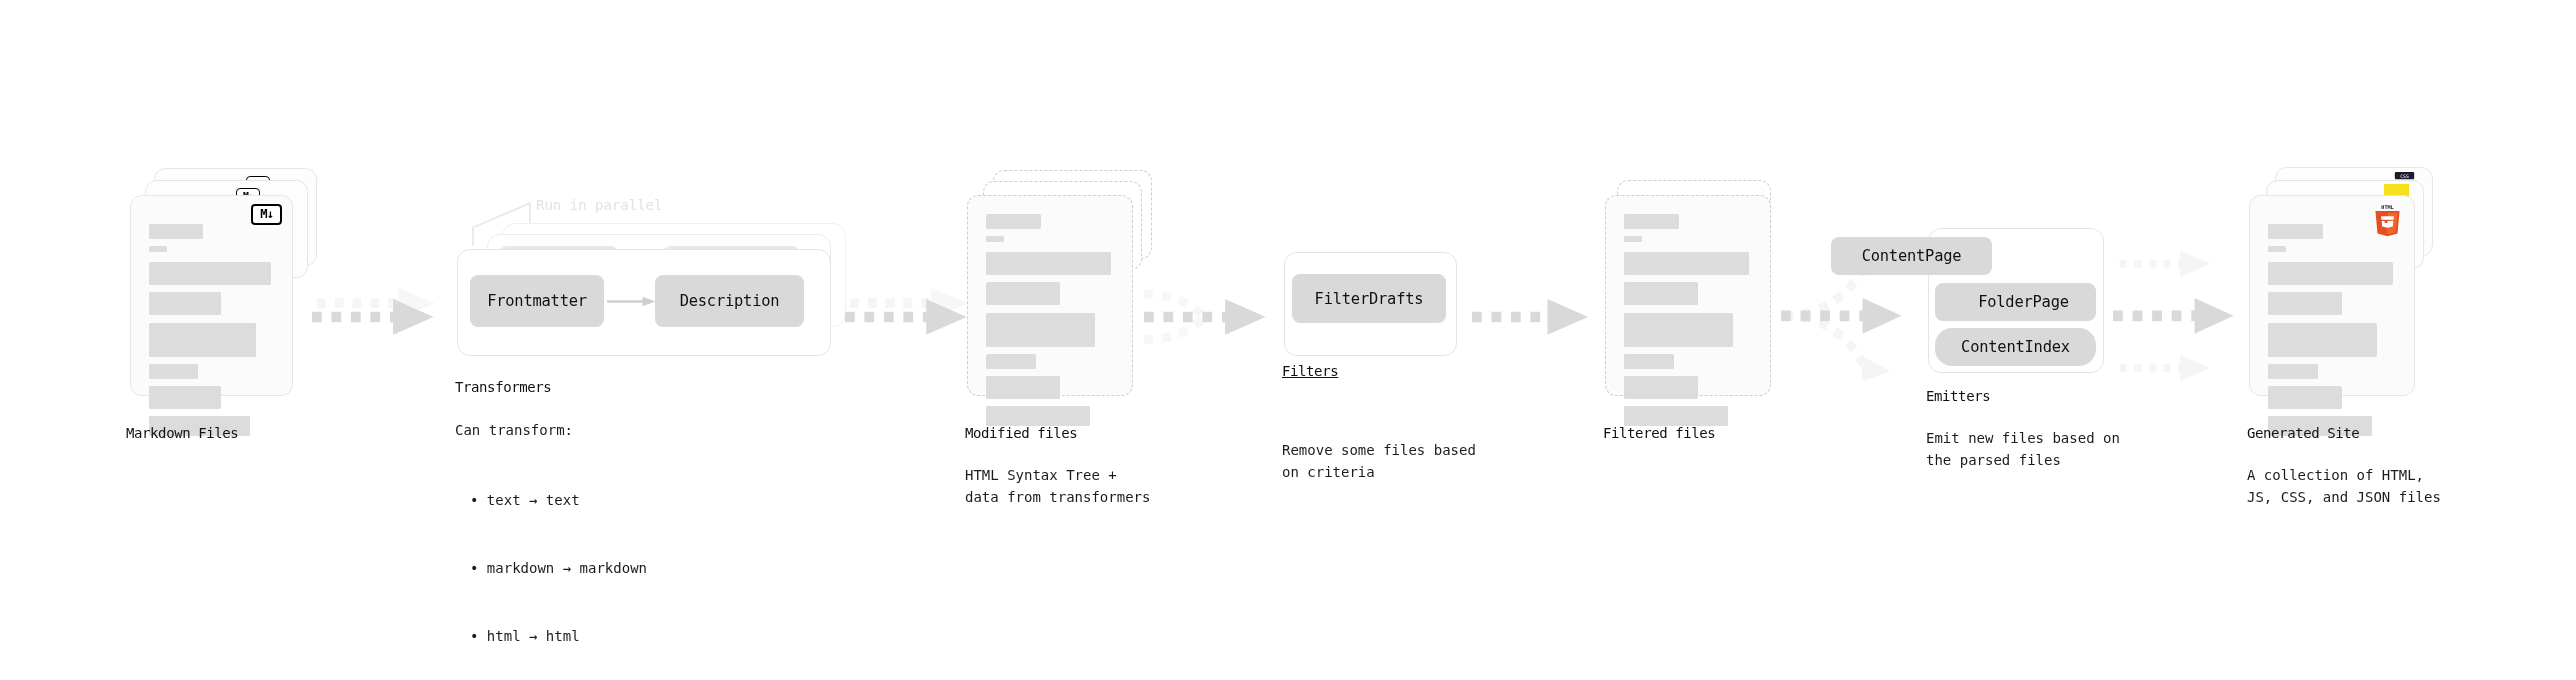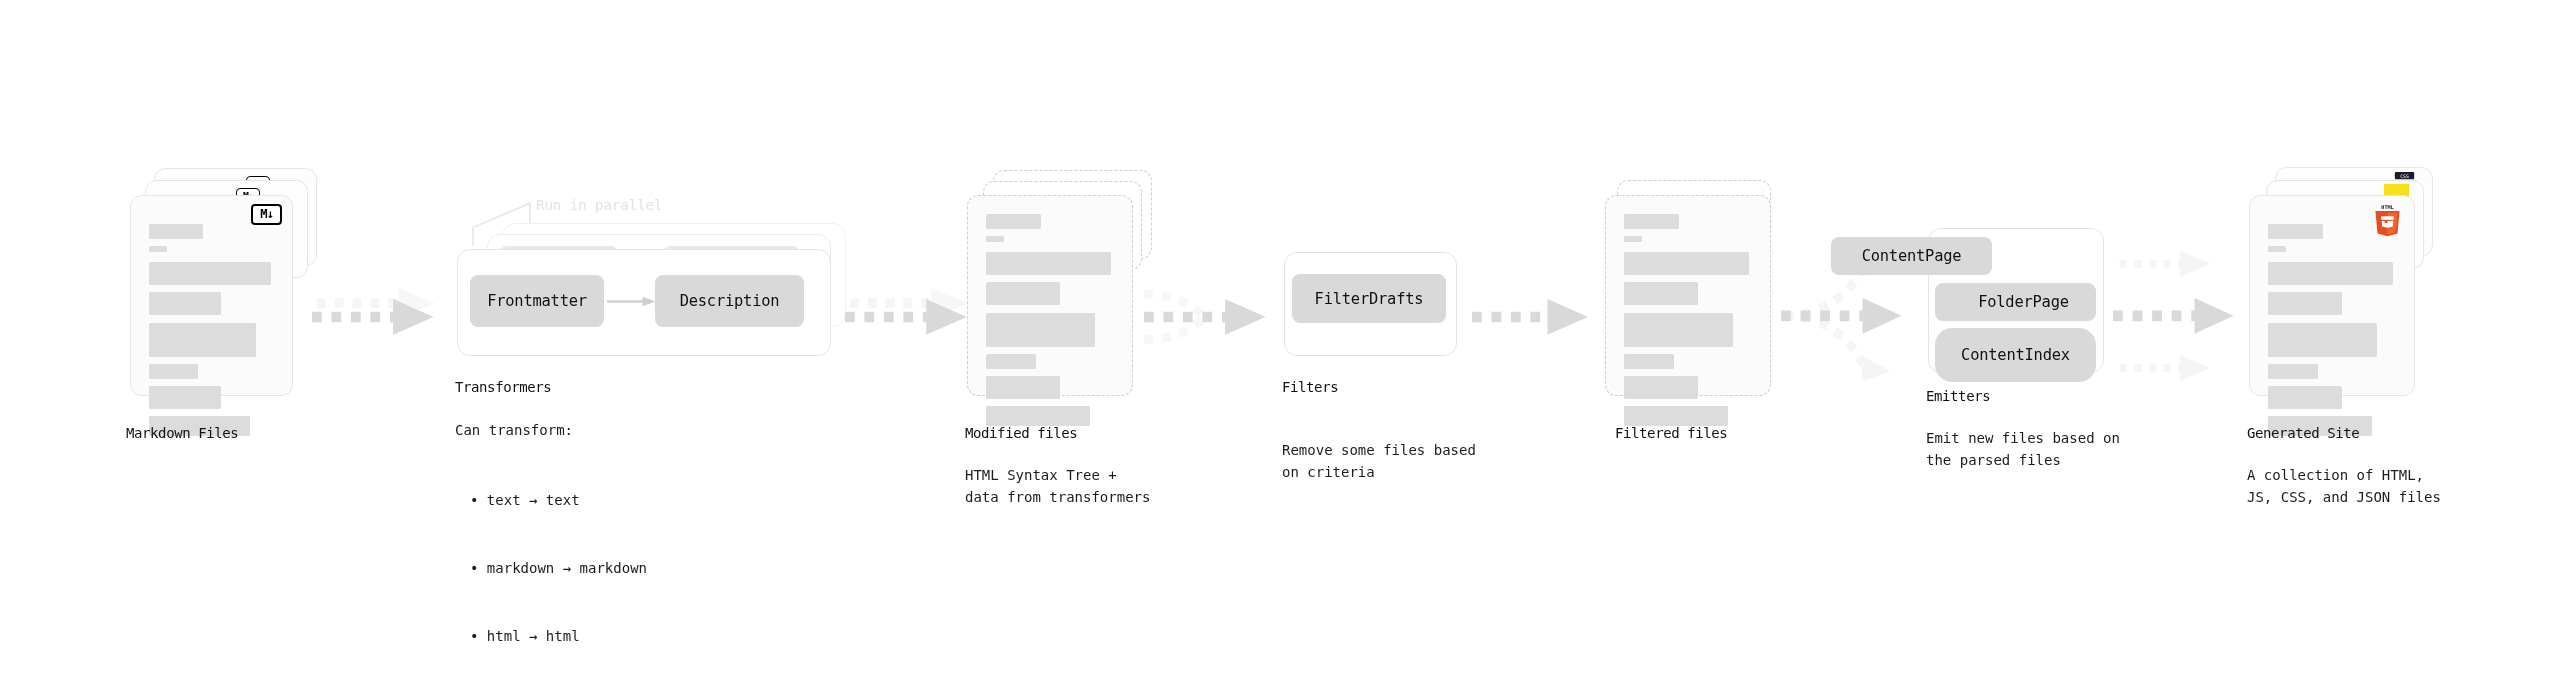--- a/index.html
+++ b/index.html
@@ -191,21 +191,21 @@
       <path d="M 0 10 Q 48 10 74 38" fill="none" stroke="#ededed" stroke-width="11" stroke-dasharray="11 11"></path>
       <path d="M 0 66 Q 48 66 74 38" fill="none" stroke="#ededed" stroke-width="11" stroke-dasharray="11 11"></path>
     </g>
     <line x1="0" y1="38" x2="108" y2="38" stroke="#d9d9d9" stroke-width="13" stroke-dasharray="12 12"></line>
     <polygon points="100,16 150,38 100,60" fill="#d9d9d9"></polygon>
   </svg>
 
   <div>
     <div class="panel" style="left:1284px; top:252px; width:173px; height:104px;"></div>
     <div class="pill" style="left:1292px; top:274px; width:154px; height:49px;">FilterDrafts</div>
-    <div class="title" style="left:1282px; top:379px;">Filters</div>
+    <div class="title" style="left:1282px; top:363px;text-decoration:underline;">Filters</div>
     <div class="subtitle" style="left:1282px; top:440px;">Remove some files based
 on criteria</div>
   </div>
 
   <svg class="conn" style="left:1472px; top:286px;" width="134" height="57" viewBox="0 0 165 70">
     <line x1="0" y1="38" x2="100" y2="38" stroke="#d9d9d9" stroke-width="13" stroke-dasharray="12 12"></line>
     <polygon points="93,16 143,38 93,60" fill="#d9d9d9"></polygon>
   </svg>
 
   <div>
@@ -215,39 +215,39 @@
         <div class="ln" style="width:42%;"></div>
         <div class="ln" style="width:14%; height:6.5px; margin-bottom:9.8px;"></div>
         <div class="ln" style="width:95%; height:23px;"></div>
         <div class="ln" style="width:56%; height:23px;"></div>
         <div class="ln" style="width:83%; height:34px;"></div>
         <div class="ln" style="width:38%;"></div>
         <div class="ln" style="width:56%; height:23px;"></div>
         <div class="ln" style="width:79%; height:19.5px;"></div>
       </div>
     </div>
-    <div class="title" style="left:1603px; top:425px;margin-left:12px;">Filtered files</div>
+    <div class="title" style="left:1603px; top:425px;">Filtered files</div>
   </div>
 
   <svg class="conn" style="left:1781px; top:236px;" width="163" height="163" viewBox="0 0 200 200">
     <g opacity="0.55">
       <path d="M 4 98 Q 70 98 104 34" fill="none" stroke="#ededed" stroke-width="11" stroke-dasharray="11 11"></path>
       <polygon points="98,18 134,30 100,50" fill="#ededed"></polygon>
       <path d="M 4 98 Q 70 98 104 162" fill="none" stroke="#ededed" stroke-width="11" stroke-dasharray="11 11"></path>
       <polygon points="98,146 134,166 100,178" fill="#ededed"></polygon>
     </g>
     <line x1="0" y1="98" x2="106" y2="98" stroke="#d9d9d9" stroke-width="13" stroke-dasharray="12 12"></line>
     <polygon points="100,76 148,98 100,120" fill="#d9d9d9"></polygon>
   </svg>
 
   <div>
     <div class="panel" style="left:1928px; top:228px; width:176px; height:145px;"></div>
     <div class="pill" style="left:1831px; top:237px; width:161px; height:38px;">ContentPage</div>
     <div class="pill" style="left:1935px; top:283px; width:161px; height:38px;padding-left:16px;">FolderPage</div>
-    <div class="pill" style="left:1935px; top:328px; width:161px; height:54px;border-radius:17px;">ContentIndex</div>
+    <div class="pill" style="left:1935px; top:328px; width:161px; height:38px;border-radius:17px;">ContentIndex</div>
     <div class="title" style="left:1926px; top:388px;">Emitters</div>
     <div class="subtitle" style="left:1926px; top:428px;">Emit new files based on
 the parsed files</div>
   </div>
 
   <svg class="conn" style="left:2113px; top:236px;" width="163" height="163" viewBox="0 0 200 200">
     <g opacity="0.55">
       <line x1="8" y1="34" x2="86" y2="34" stroke="#ededed" stroke-width="9" stroke-dasharray="9 9"></line>
       <polygon points="82,18 120,34 82,50" fill="#ededed"></polygon>
       <line x1="8" y1="162" x2="86" y2="162" stroke="#ededed" stroke-width="9" stroke-dasharray="9 9"></line>

